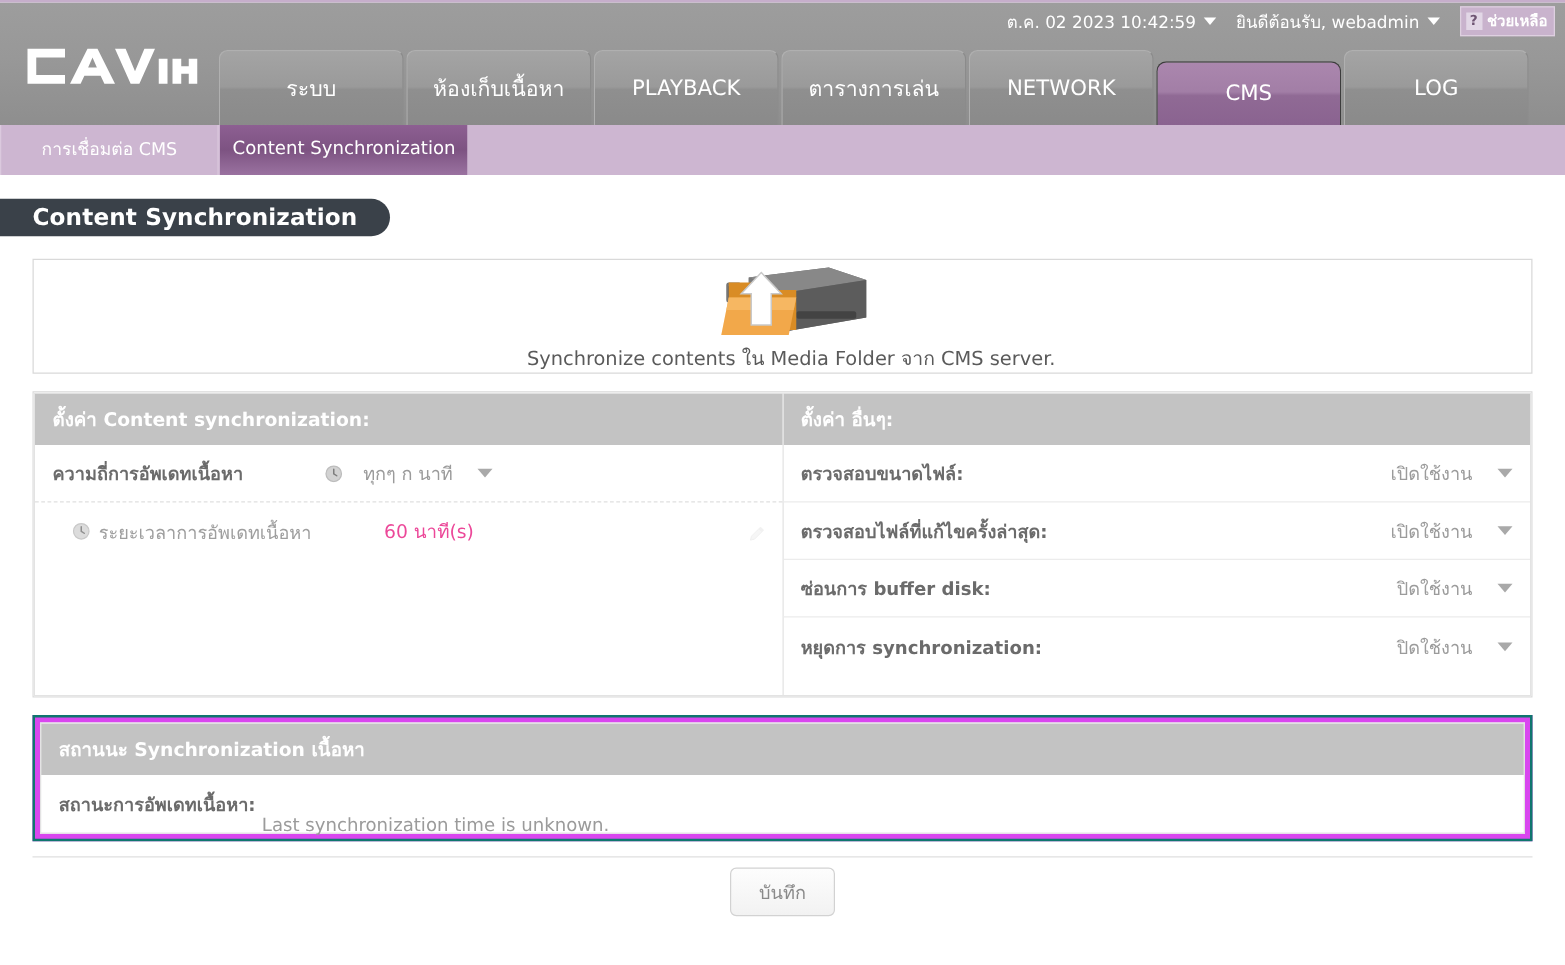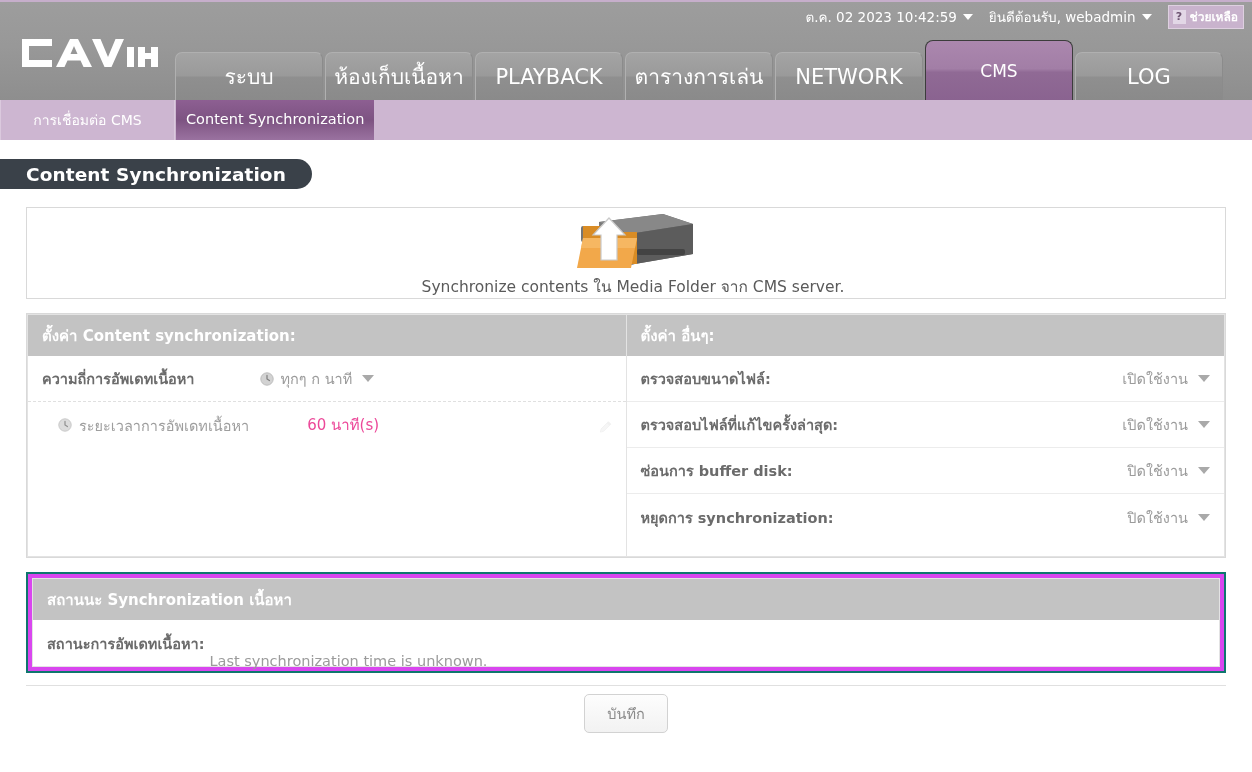--- a/index.html
+++ b/index.html
@@ -57,33 +57,33 @@
     line-height: 13px; width: 13px; height: 14px;
     text-align: center; display: inline-block;
   }
 
   
   .tabs {
     position: absolute; left: 175px; bottom: 0;
     display: flex; align-items: flex-end; height: 52px;
   }
   .tab {
-    width: 148px; height: 48px;
+    width: 148px; height: 60px;
     display: flex; align-items: center; justify-content: center;
-    color: #ffffff; font-size: 21px;
+    color: #ffffff; font-size: 17px;
     border-radius: 7px 7px 0 0;
     border-left: 1px solid #b0b0b0;
     border-right: 1px solid #8b8b8b;
     border-top: 1px solid #b0b0b0;
     background: linear-gradient(to bottom, #a4a4a4 0%, #9a9a9a 48%, #8f8f8f 52%, #8a8a8a 100%);
     margin-right: 2px;
     position: relative;
   }
   .tab.active {
-    height: 60px;
+    height: 51px;
     background: linear-gradient(to bottom, #ab87ae 0%, #a27ea6 47%, #906a95 53%, #8a6390 100%);
     border-left: 1px solid #3c3c3c;
     border-right: 1px solid #3c3c3c;
     border-top: 1px solid #3c3c3c;
     border-radius: 8px 8px 0 0;
     font-size: 17px;
     z-index: 3;
   }
 
   
@@ -178,21 +178,21 @@
   .row.no-border { border-bottom: none; }
   .row-label {
     color: #6b6b6b; font-size: 14.5px; font-weight: bold;
     display: flex; align-items: center; gap: 7px;
   }
   .row-label.sub {
     font-weight: normal; color: #9e9e9e; padding-left: 16px;
   }
   .row-value {
     color: #9b9b9b; font-size: 14.5px;
-    display: flex; align-items: center; gap: 7px;
+    display: flex; align-items: center; gap: 17px;
   }
   .row-value.left-val { margin-left: 65px; }
   .row-value.right-al { margin-left: auto; }
   .row-plain-val {
     color: #ec4899; font-size: 15px; margin-left: 58px;
   }
   .caret-g {
     width: 0; height: 0;
     border-left: 6px solid transparent;
     border-right: 6px solid transparent;

